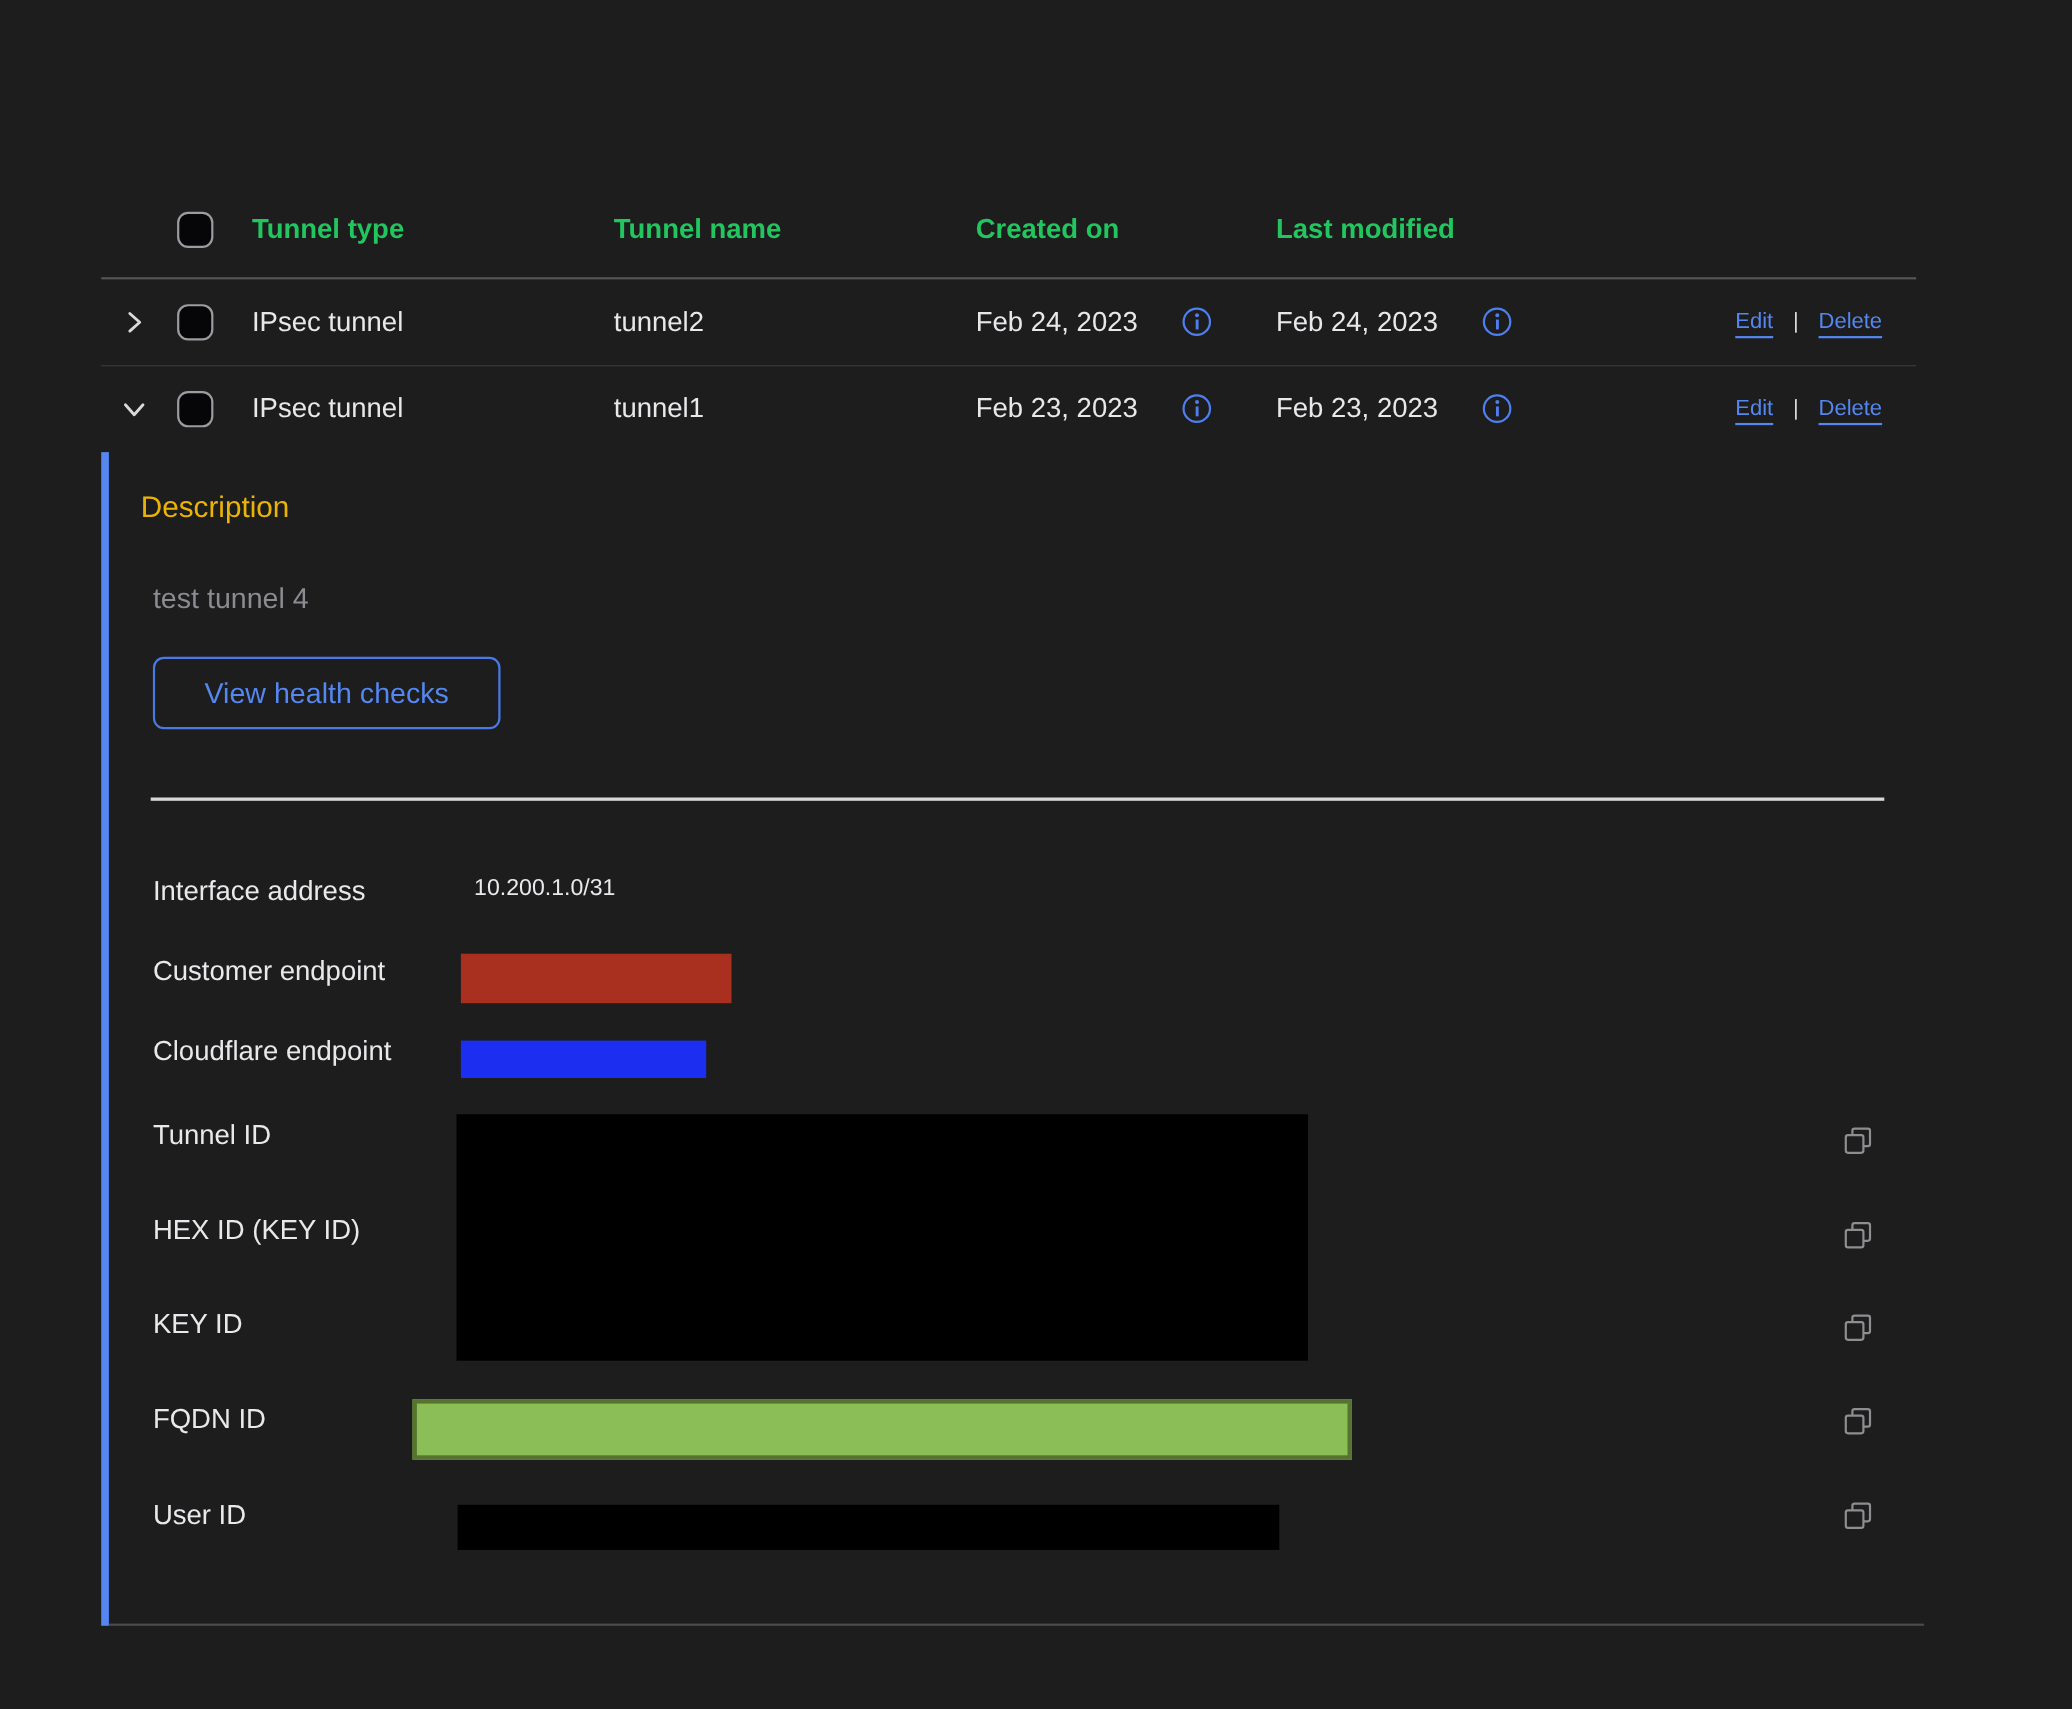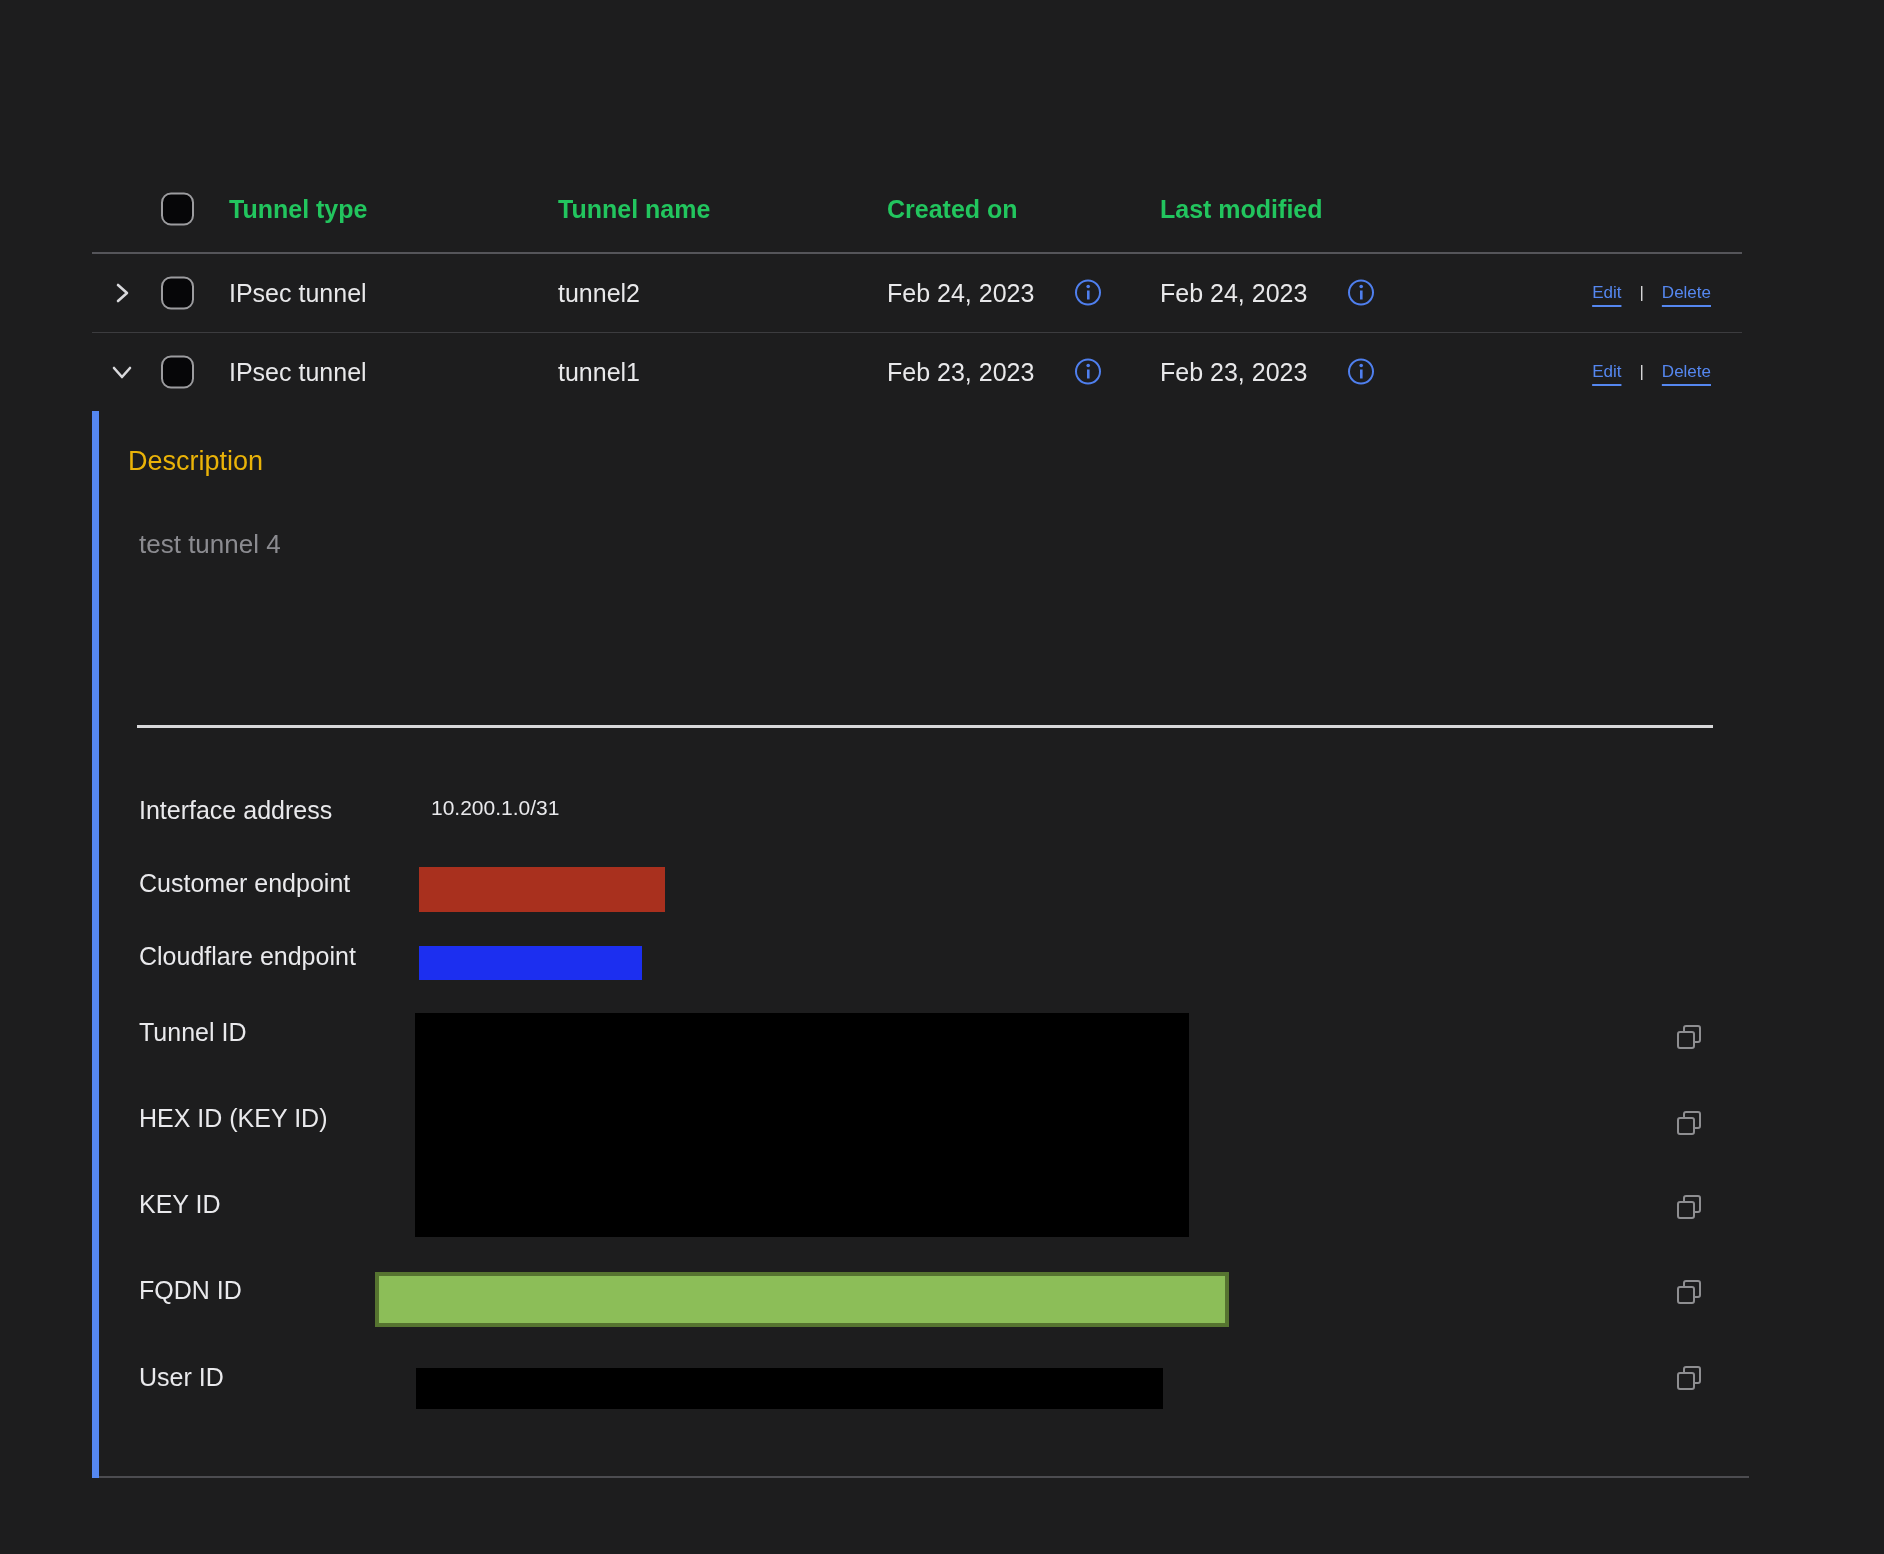--- a/index.html
+++ b/index.html
@@ -25,21 +25,21 @@
   .cell{position:absolute;top:50%;transform:translateY(-50%);font-size:25px;color:#e8e8ea;white-space:nowrap;}
   .checkbox{
     position:absolute;left:69px;top:50%;transform:translateY(-50%);
     width:33px;height:33px;box-sizing:border-box;border:2px solid #9c9c9f;border-radius:10px;
     background:#060608;cursor:pointer;
   }
   .thead .checkbox{top:50%;}
   .chev{position:absolute;left:14px;top:50%;transform:translateY(-50%);width:32px;height:32px;cursor:pointer;display:block;}
   .date-group{display:flex;align-items:flex-start;gap:40px;}
   .info-icon{width:28px;height:28px;display:block;cursor:pointer;flex:none;}
-  .row-actions{position:absolute;right:31px;top:50%;transform:translateY(-50%);display:flex;align-items:center;gap:18px;font-size:17px;}
+  .row-actions{position:absolute;right:31px;top:50%;transform:translateY(-50%);display:flex;align-items:center;gap:18px;font-size:20px;}
   .link{color:#5587f0;text-decoration:underline;text-decoration-thickness:2px;text-underline-offset:7px;cursor:pointer;}
   .pipe{color:#d8d8da;text-decoration:none;}
   
   .detail{
     position:absolute;left:92px;top:411px;width:1650px;height:1067px;box-sizing:border-box;
     border-left:7px solid #5587f0;
   }
   .detail .desc-label{position:absolute;left:29px;top:35px;font-size:27px;font-weight:500;color:#eab308;}
   .detail .desc-value{position:absolute;left:40px;top:118px;font-size:26px;color:#8b8b90;}
   .health-btn{
@@ -131,20 +131,23 @@
       <span class="link">Edit</span>
       <span class="pipe">|</span>
       <span class="link">Delete</span>
     </span>
   </div>
 
   <div class="detail">
     <span class="desc-label">Description</span>
     <span class="desc-value">test tunnel 4</span>
 
+    <button class="health-btn">
+      <span>View health checks</span>
+    </button>
 
     <div class="light-divider"></div>
 
     <span class="fld-label" style="top:385px">Interface address</span>
     <span class="fld-label" style="top:458px">Customer endpoint</span>
     <span class="fld-label" style="top:531px">Cloudflare endpoint</span>
     <span class="fld-label" style="top:607px">Tunnel ID</span>
     <span class="fld-label" style="top:693px">HEX ID (KEY ID)</span>
     <span class="fld-label" style="top:779px">KEY ID</span>
     <span class="fld-label" style="top:865px">FQDN ID</span>

